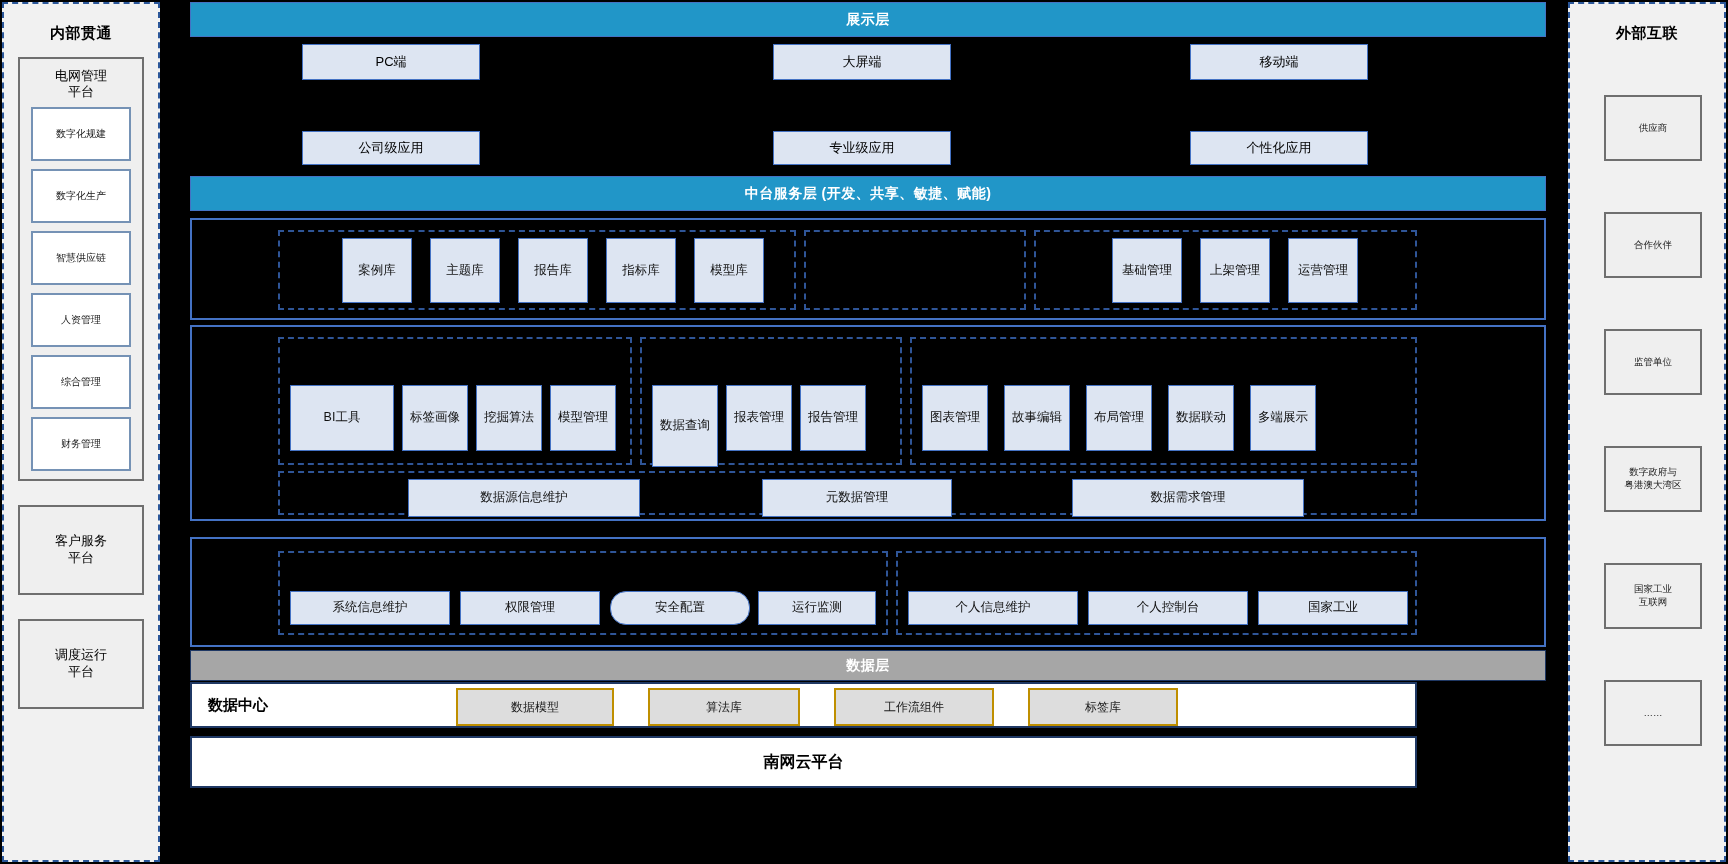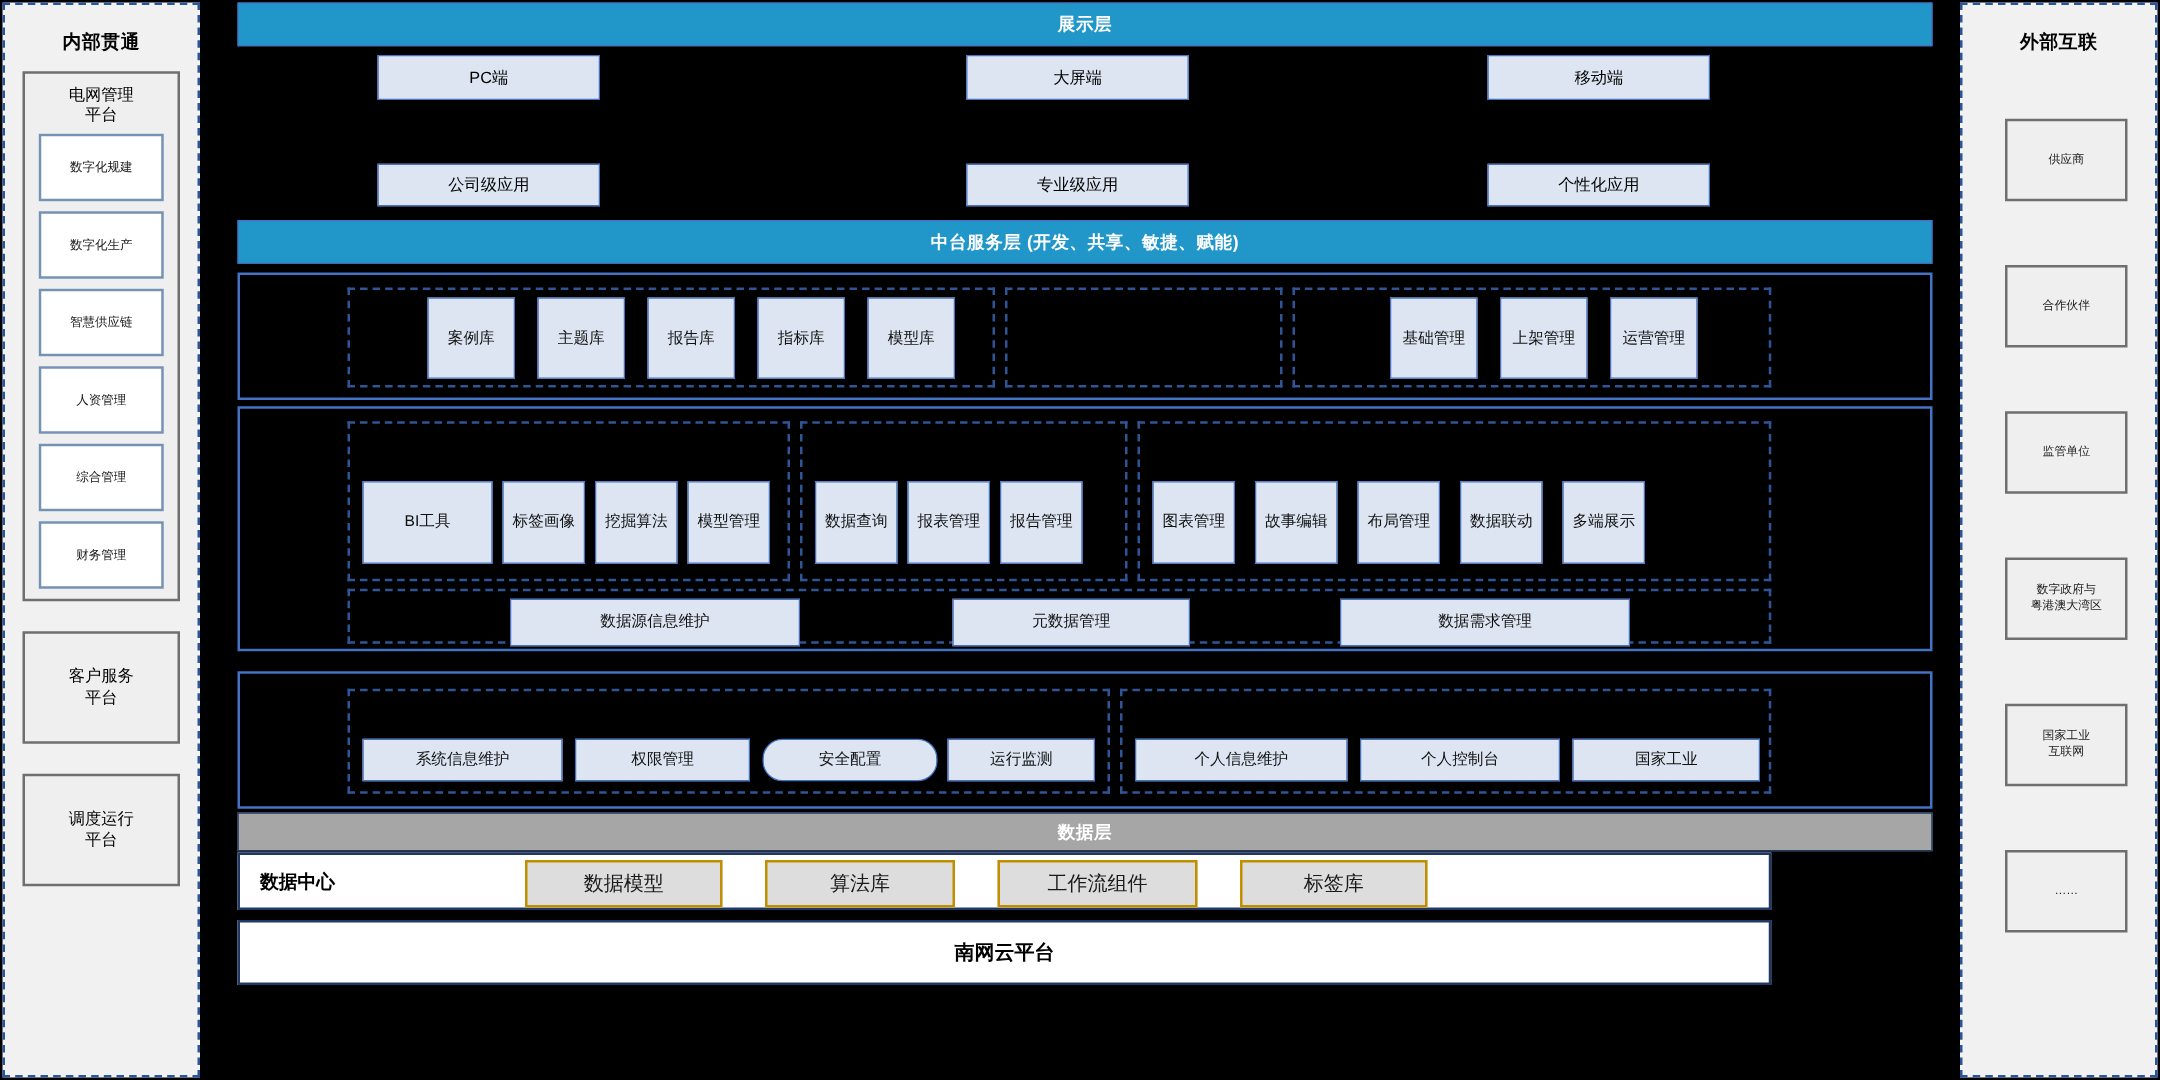--- a/index.html
+++ b/index.html
@@ -171,26 +171,27 @@
     font-size: 15px;
     font-weight: bold;
     color: #000;
     margin-left: 16px;
     white-space: nowrap;
   }
   .dc-chip {
     position: absolute;
     background: #ddd;
     border: 2px solid #bf8f00;
-    font-size: 16px;
+    font-size: 12px;
     color: #1a1a1a;
     display: flex;
     align-items: center;
     justify-content: center;
     text-align: center;
+    margin-left: 36px;
   }
 
   .cloud {
     position: absolute;
     left: 0;
     background: #fff;
     border: 2px solid #1f3864;
     display: flex;
     align-items: center;
     justify-content: center;
@@ -274,21 +275,21 @@
       <div class="grp" style="left:86px;  top:10px; width:354px; height:128px;"></div>
       <div class="grp" style="left:448px; top:10px; width:262px; height:128px;"></div>
       <div class="grp" style="left:718px; top:10px; width:507px; height:128px;"></div>
       <div class="grp" style="left:86px;  top:144px; width:1139px; height:44px;"></div>
 
       <div class="cell" style="left:98px;  top:58px; width:104px; height:66px;">BI工具</div>
       <div class="cell" style="left:210px; top:58px; width:66px;  height:66px;">标签画像</div>
       <div class="cell" style="left:284px; top:58px; width:66px;  height:66px;">挖掘算法</div>
       <div class="cell" style="left:358px; top:58px; width:66px;  height:66px;">模型管理</div>
 
-      <div class="cell" style="left:460px; top:58px; width:66px; height:66px;">数据查询</div>
+      <div class="cell" style="left:460px; top:58px; width:66px; height:82px;">数据查询</div>
       <div class="cell" style="left:534px; top:58px; width:66px; height:66px;">报表管理</div>
       <div class="cell" style="left:608px; top:58px; width:66px; height:66px;">报告管理</div>
 
       <div class="cell" style="left:730px;  top:58px; width:66px; height:66px;">图表管理</div>
       <div class="cell" style="left:812px;  top:58px; width:66px; height:66px;">故事编辑</div>
       <div class="cell" style="left:894px;  top:58px; width:66px; height:66px;">布局管理</div>
       <div class="cell" style="left:976px;  top:58px; width:66px; height:66px;">数据联动</div>
       <div class="cell" style="left:1058px; top:58px; width:66px; height:66px;">多端展示</div>
 
       <div class="cell" style="left:216px; top:152px; width:232px; height:38px;">数据源信息维护</div>

